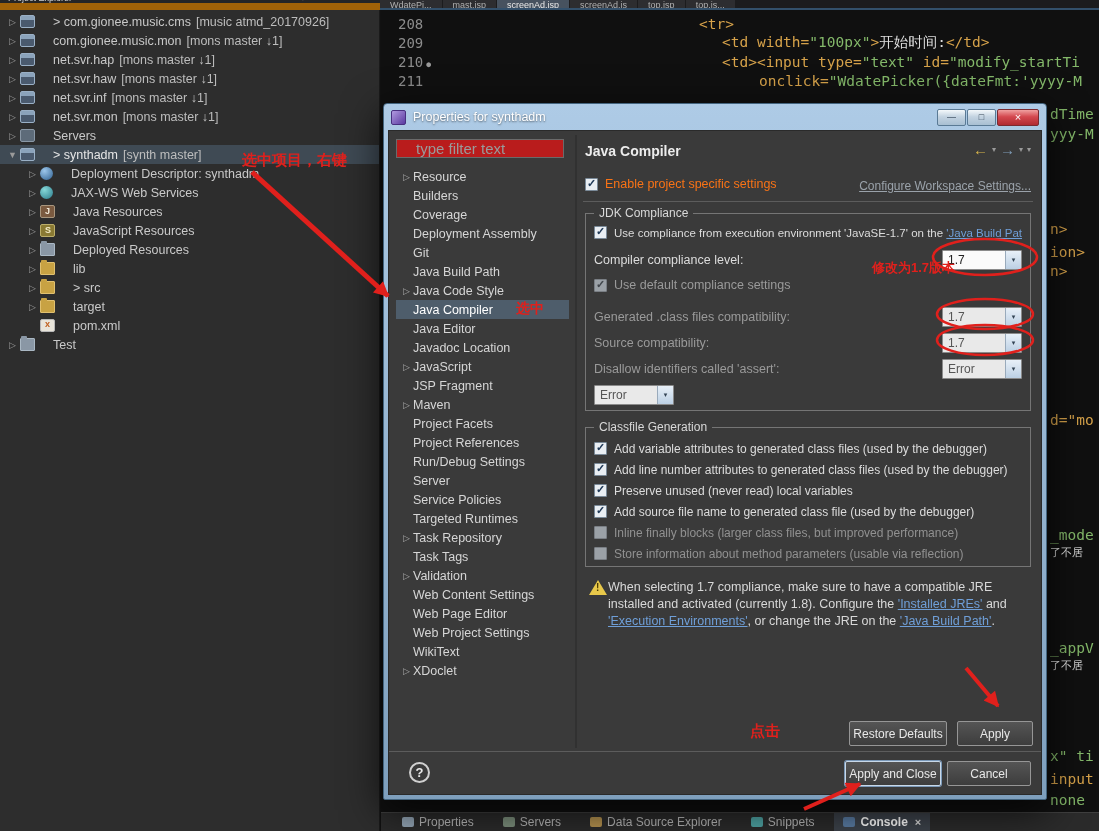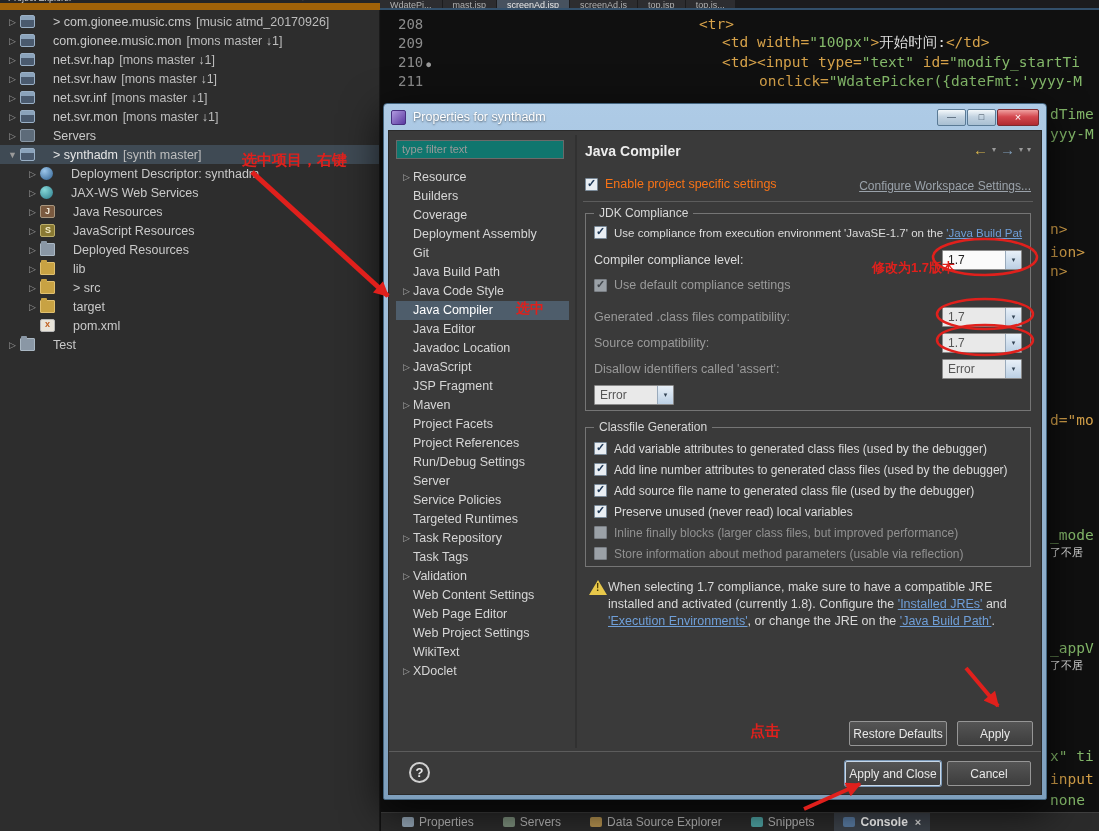--- a/index.html
+++ b/index.html
@@ -67,21 +67,21 @@
 .dialog{position:absolute;left:383px;top:103px;width:664px;height:697px;background:linear-gradient(var(--titlebar-top,#aecbe6),var(--titlebar-bottom,#7e9fbd));border:1px solid #44657f;border-radius:4px 4px 2px 2px;box-shadow:0 10px 40px rgba(0,0,0,.75);z-index:20}
 .dlg-title{position:absolute;left:0;top:0;right:0;height:26px;display:flex;align-items:center;padding:0 7px}
 .dlg-ico{width:15px;height:15px;border-radius:2px;background:linear-gradient(135deg,#b09ae0,#5a3aa0);margin-right:7px;border:1px solid #483080;flex:none}
 .dlg-title-text{font-size:12.5px;color:#fff;text-shadow:0 1px 2px rgba(0,0,0,.55);flex:1}
 .win-btns{display:flex;gap:1px}
 .win-btn{width:29px;height:17px;border:1px solid #5a7a95;border-radius:2px;background:linear-gradient(#f4f8fb,#c3d3e1 45%,#a8bfd2);color:#345;font-size:9px;display:flex;align-items:center;justify-content:center}
 .win-close{width:42px;background:linear-gradient(#f0a0a0,#d4484f 45%,#b02a32);color:#fff;font-size:11px;border-color:#7a2a30}
 .dlg-body{position:absolute;left:4px;right:4px;top:26px;bottom:4px;background:#3a3a3a;border:1px solid #2a2a2a;overflow:hidden}
 
 .dlg-left{position:absolute;left:7px;top:8px;width:173px;bottom:46px;overflow:hidden}
-.dlg-filter{width:168px;height:19px;background:#0f766e;border:1px solid #6a6a6a;color:#cfcfcf;font-size:11px;padding:0 5px;font-family:"Liberation Sans",sans-serif}
+.dlg-filter{width:168px;height:19px;background:#b91c1c;border:1px solid #6a6a6a;color:#cfcfcf;font-size:15px;padding:0 19px;font-family:"Liberation Sans",sans-serif}
 .dlg-filter::placeholder{color:#9a9a9a}
 .dlg-tree{margin-top:9px}
 .dt-row{height:19px;display:flex;align-items:center;font-size:12.5px;color:#d6d6d6;padding-left:4px;white-space:nowrap}
 .dt-row .arrow{width:13px;color:#a8a8a8}
 .dt-row.sel{background:#4e5d6b;color:#fff}
 .dlg-sash{position:absolute;left:186px;top:4px;bottom:46px;width:2px;background:#313131}
 
 .dlg-right{position:absolute;left:194px;top:0;right:8px;bottom:44px}
 .dr-title{position:absolute;left:2px;top:12px;font-size:14px;font-weight:bold;color:#ececec}
 .dr-nav{position:absolute;right:2px;top:10px;display:flex;align-items:center;gap:4px}
@@ -585,26 +585,26 @@
               <span class="lbl">Add variable attributes to generated class files (used by the debugger)</span>
             </div>
 
             <div class="cf-row">
               <span class="cb on"></span>
               <span class="lbl">Add line number attributes to generated class files (used by the debugger)</span>
             </div>
 
             <div class="cf-row">
               <span class="cb on"></span>
-              <span class="lbl">Add source file name to generated class file (used by the debugger)</span>
+              <span class="lbl">Preserve unused (never read) local variables</span>
             </div>
 
             <div class="cf-row">
               <span class="cb on"></span>
-              <span class="lbl">Preserve unused (never read) local variables</span>
+              <span class="lbl">Add source file name to generated class file (used by the debugger)</span>
             </div>
 
             <div class="cf-row">
               <span class="cb dis"></span>
               <span class="lbl dim">Inline finally blocks (larger class files, but improved performance)</span>
             </div>
 
             <div class="cf-row">
               <span class="cb dis"></span>
               <span class="lbl dim">Store information about method parameters (usable via reflection)</span>

